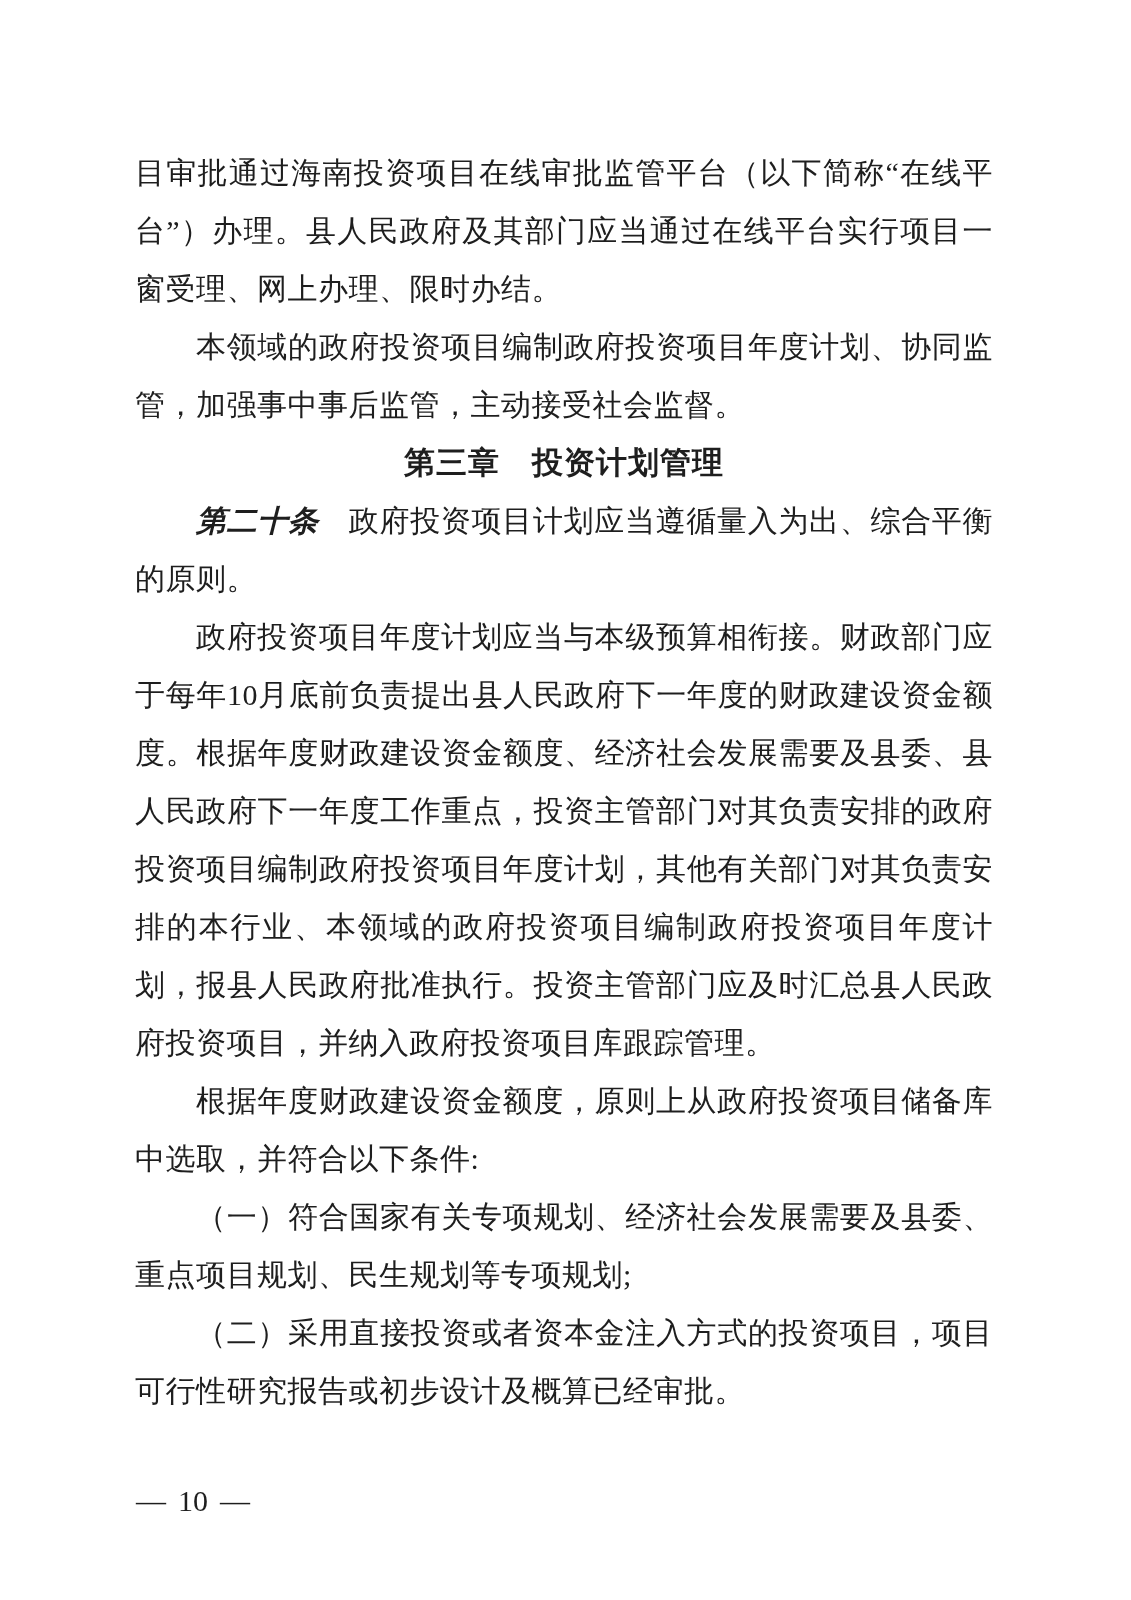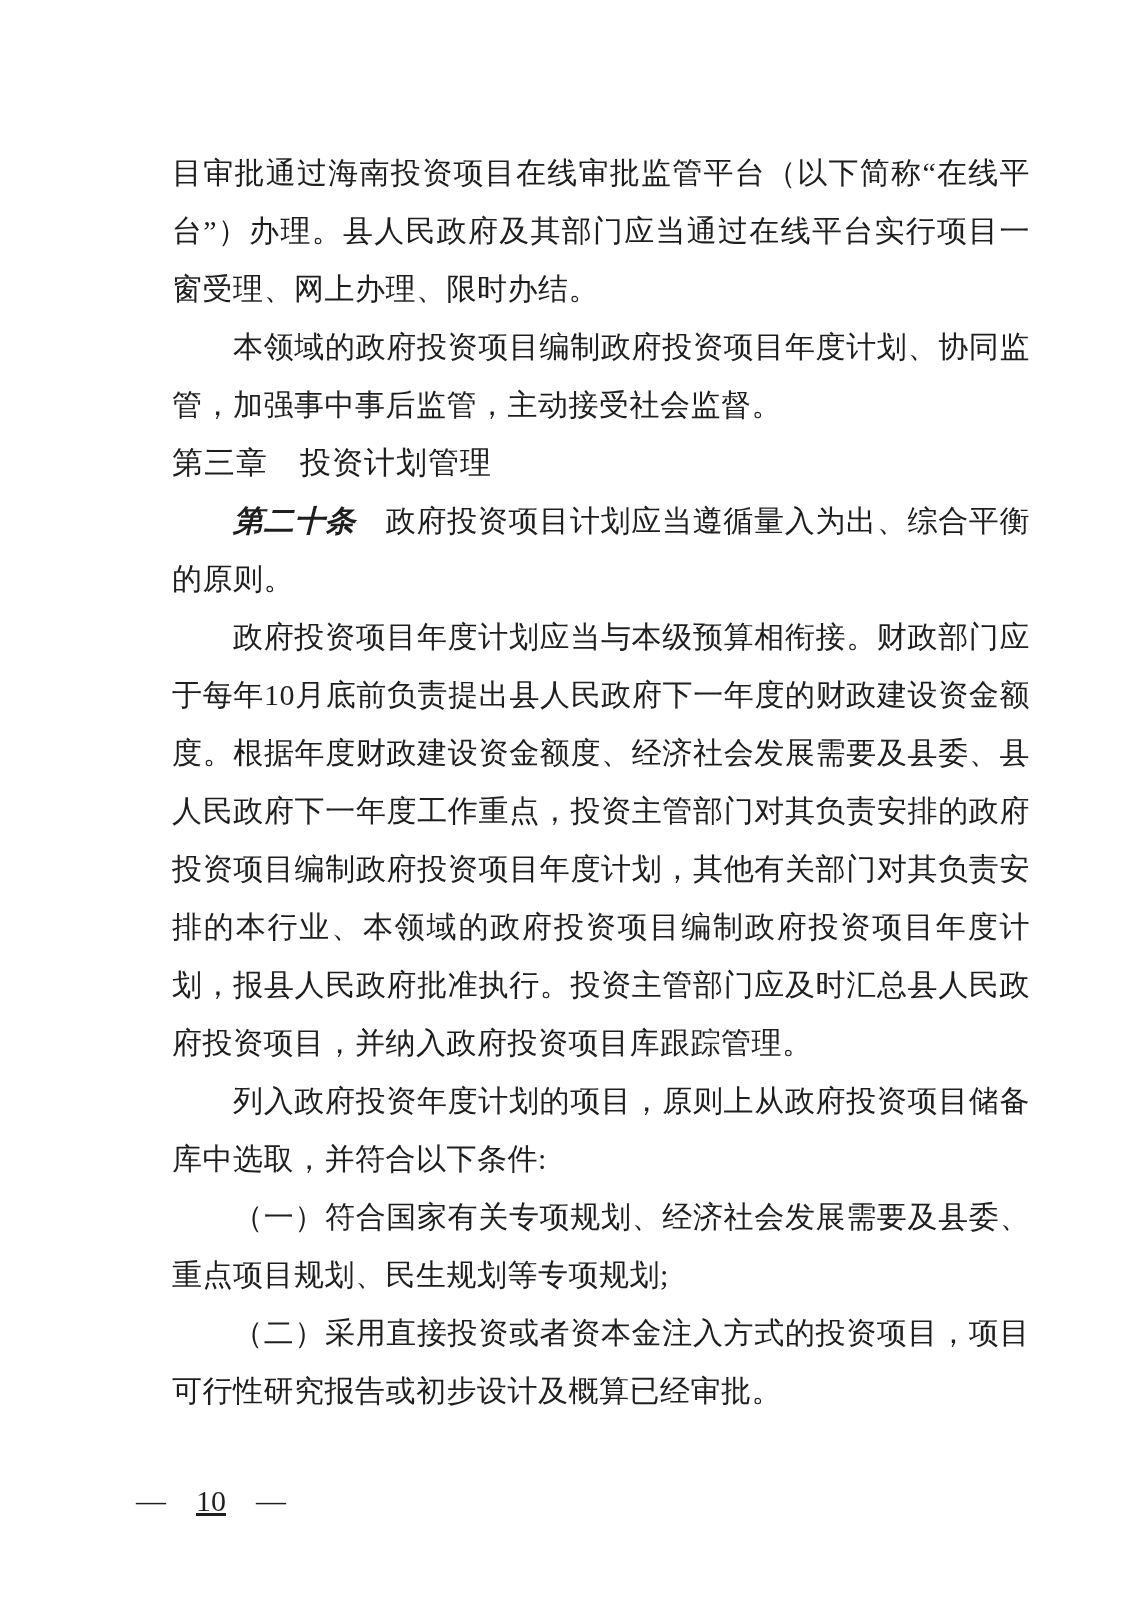--- a/index.html
+++ b/index.html
@@ -18,37 +18,36 @@
   }
   .content {
     position: absolute;
     left: 135px;
     top: 144px;
     width: 858px;
     font-size: 30px;
     line-height: 58px;
     text-align: justify;
     letter-spacing: 0.5px;
-    margin-left: 37px;
   }
   .content p {
     margin: 0;
   }
   .para-indent {
     text-indent: 61px; 
   }
   .para-flush {
     text-indent: 0;
   }
   .chapter-heading {
     margin: 0;
-    text-align: left;
+    text-align: center;
     text-indent: 0;
     font-family: "Liberation Sans", sans-serif;
-    font-weight: 400;
+    font-weight: 700;
     font-size: 31px;
     line-height: 58px;
     letter-spacing: 1px;
   }
   .article-label {
     font-family: "Liberation Sans", sans-serif;
     font-weight: 700;
     padding-right: 30px; 
     font-style: italic;
   }
@@ -56,41 +55,40 @@
     position: absolute;
     left: 136px;
     top: 1472px;
     font-size: 30px;
     line-height: 58px;
     color: #1e1e1e;
     white-space: nowrap;
   }
   .footer .page-num {
     display: inline-block;
-    margin: 0 30px;
-    text-decoration: underline;
+    margin: 0 12px;
   }
 </style>
 </head>
 <body>
 
 <div class="page">
   <div class="content">
 
     <p class="para-flush">目审批通过海南投资项目在线审批监管平台（以下简称“在线平台”）办理。县人民政府及其部门应当通过在线平台实行项目一窗受理、网上办理、限时办结。</p>
 
     <p class="para-indent">本领域的政府投资项目编制政府投资项目年度计划、协同监管，加强事中事后监管，主动接受社会监督。</p>
 
     <p class="chapter-heading">第三章　投资计划管理</p>
 
     <p class="para-indent"><span class="article-label">第二十条</span><span>政府投资项目计划应当遵循量入为出、综合平衡的原则。</span></p>
 
     <p class="para-indent">政府投资项目年度计划应当与本级预算相衔接。财政部门应于每年10月底前负责提出县人民政府下一年度的财政建设资金额度。根据年度财政建设资金额度、经济社会发展需要及县委、县人民政府下一年度工作重点，投资主管部门对其负责安排的政府投资项目编制政府投资项目年度计划，其他有关部门对其负责安排的本行业、本领域的政府投资项目编制政府投资项目年度计划，报县人民政府批准执行。投资主管部门应及时汇总县人民政府投资项目，并纳入政府投资项目库跟踪管理。</p>
 
-    <p class="para-indent">列入政府投资年度计划的项目，原则上从政府投资项目储备库中选取，并符合以下条件:</p>
+    <p class="para-indent">根据年度财政建设资金额度，原则上从政府投资项目储备库中选取，并符合以下条件:</p>
 
     <p class="para-indent">（一）符合国家有关专项规划、经济社会发展需要及县委、重点项目规划、民生规划等专项规划;</p>
 
     <p class="para-indent">（二）采用直接投资或者资本金注入方式的投资项目，项目可行性研究报告或初步设计及概算已经审批。</p>
 
   </div>
 
   <div class="footer"><span>—</span><span class="page-num">10</span><span>—</span></div>
 </div>
 

